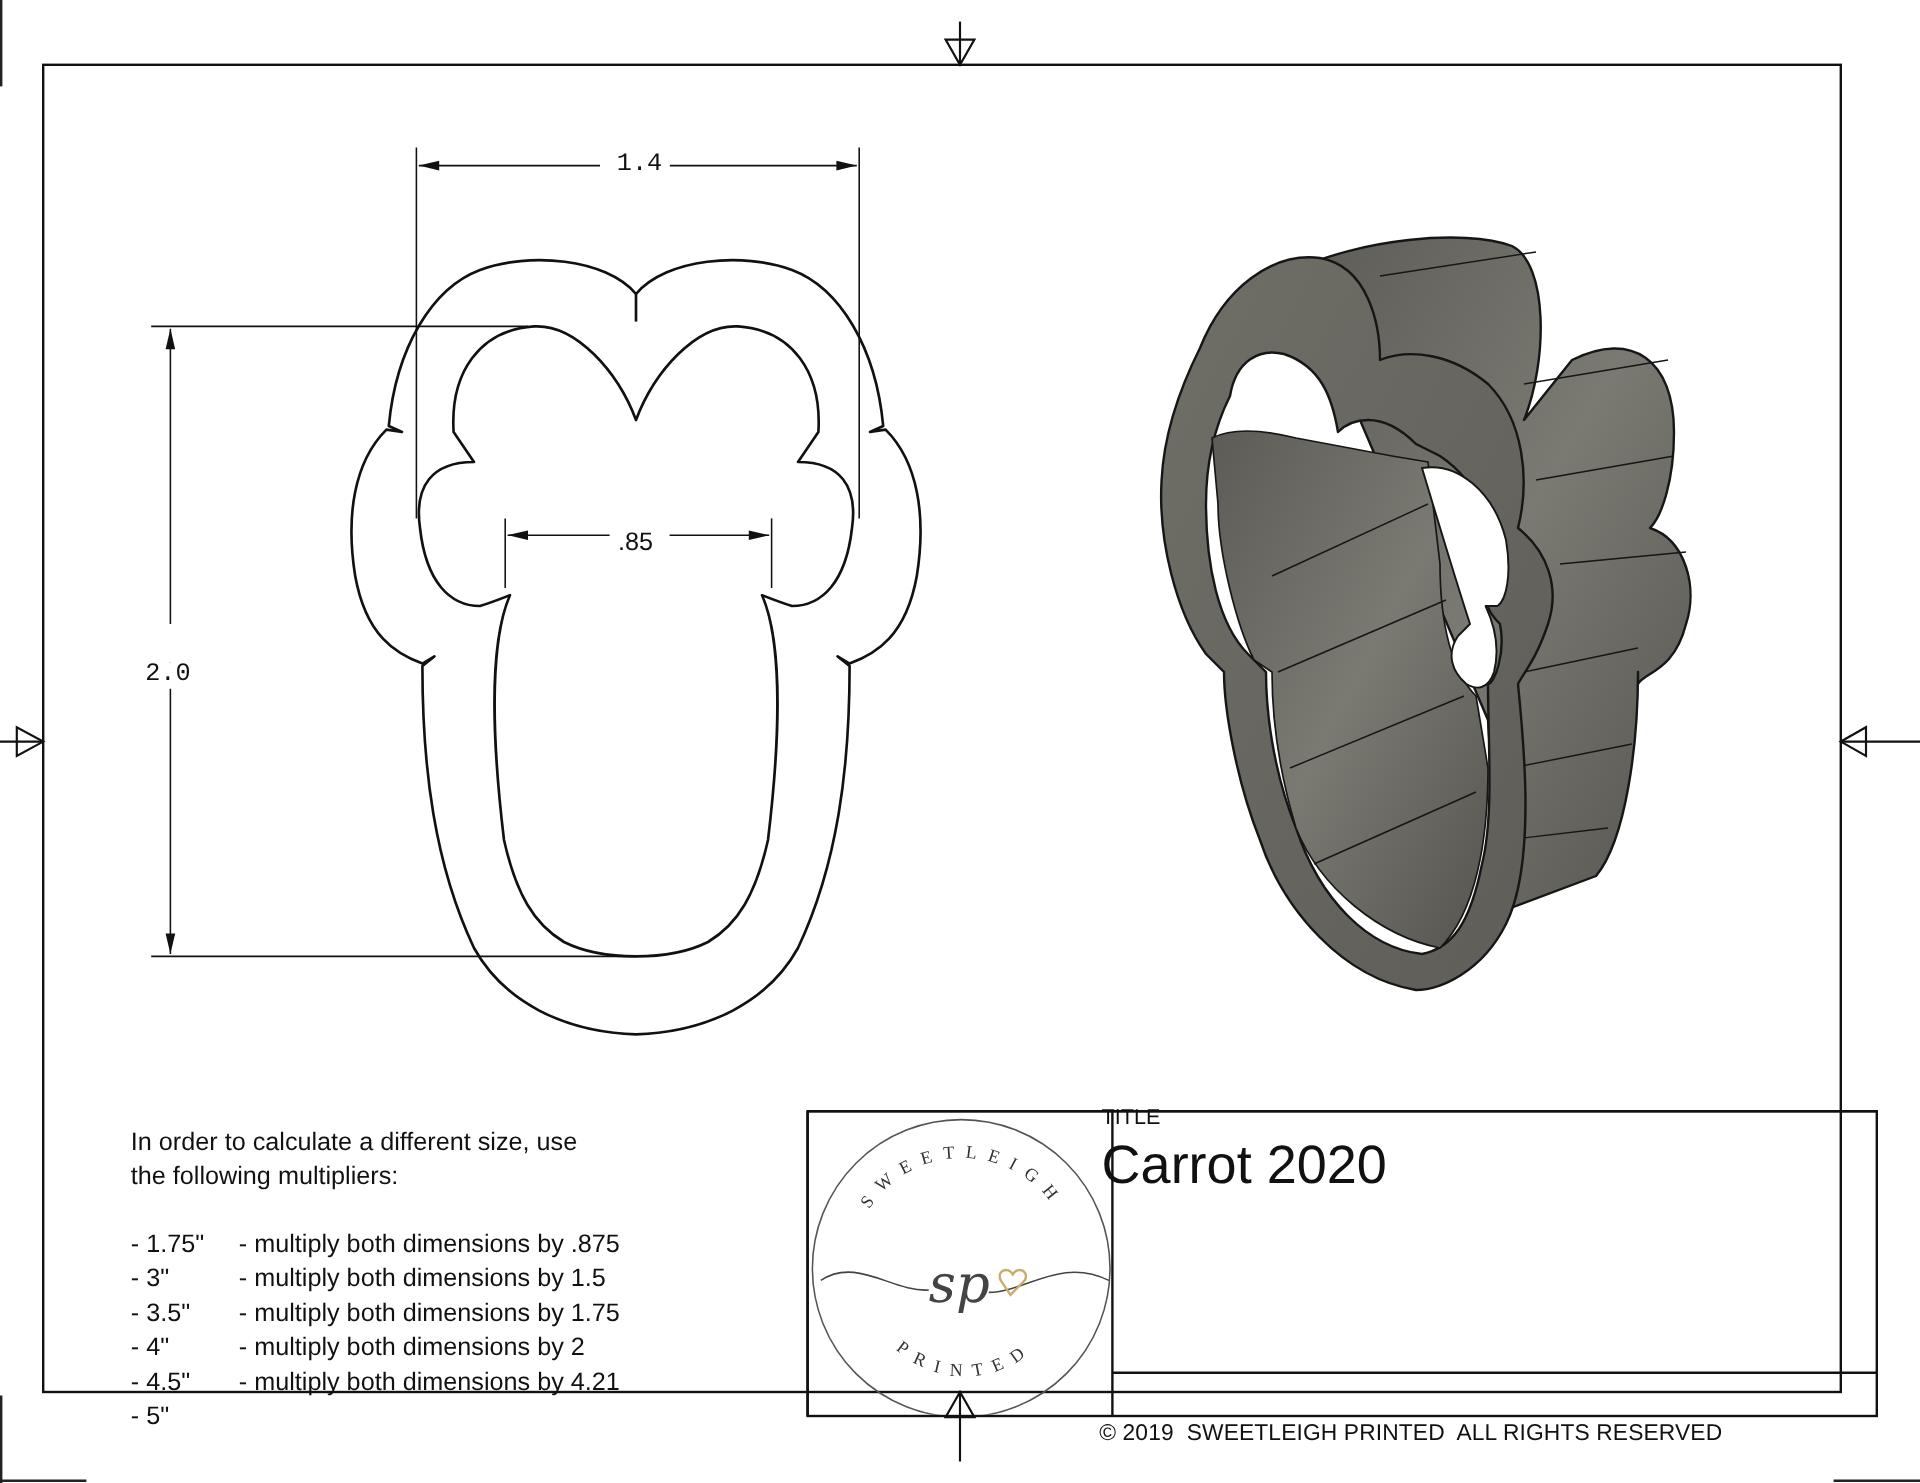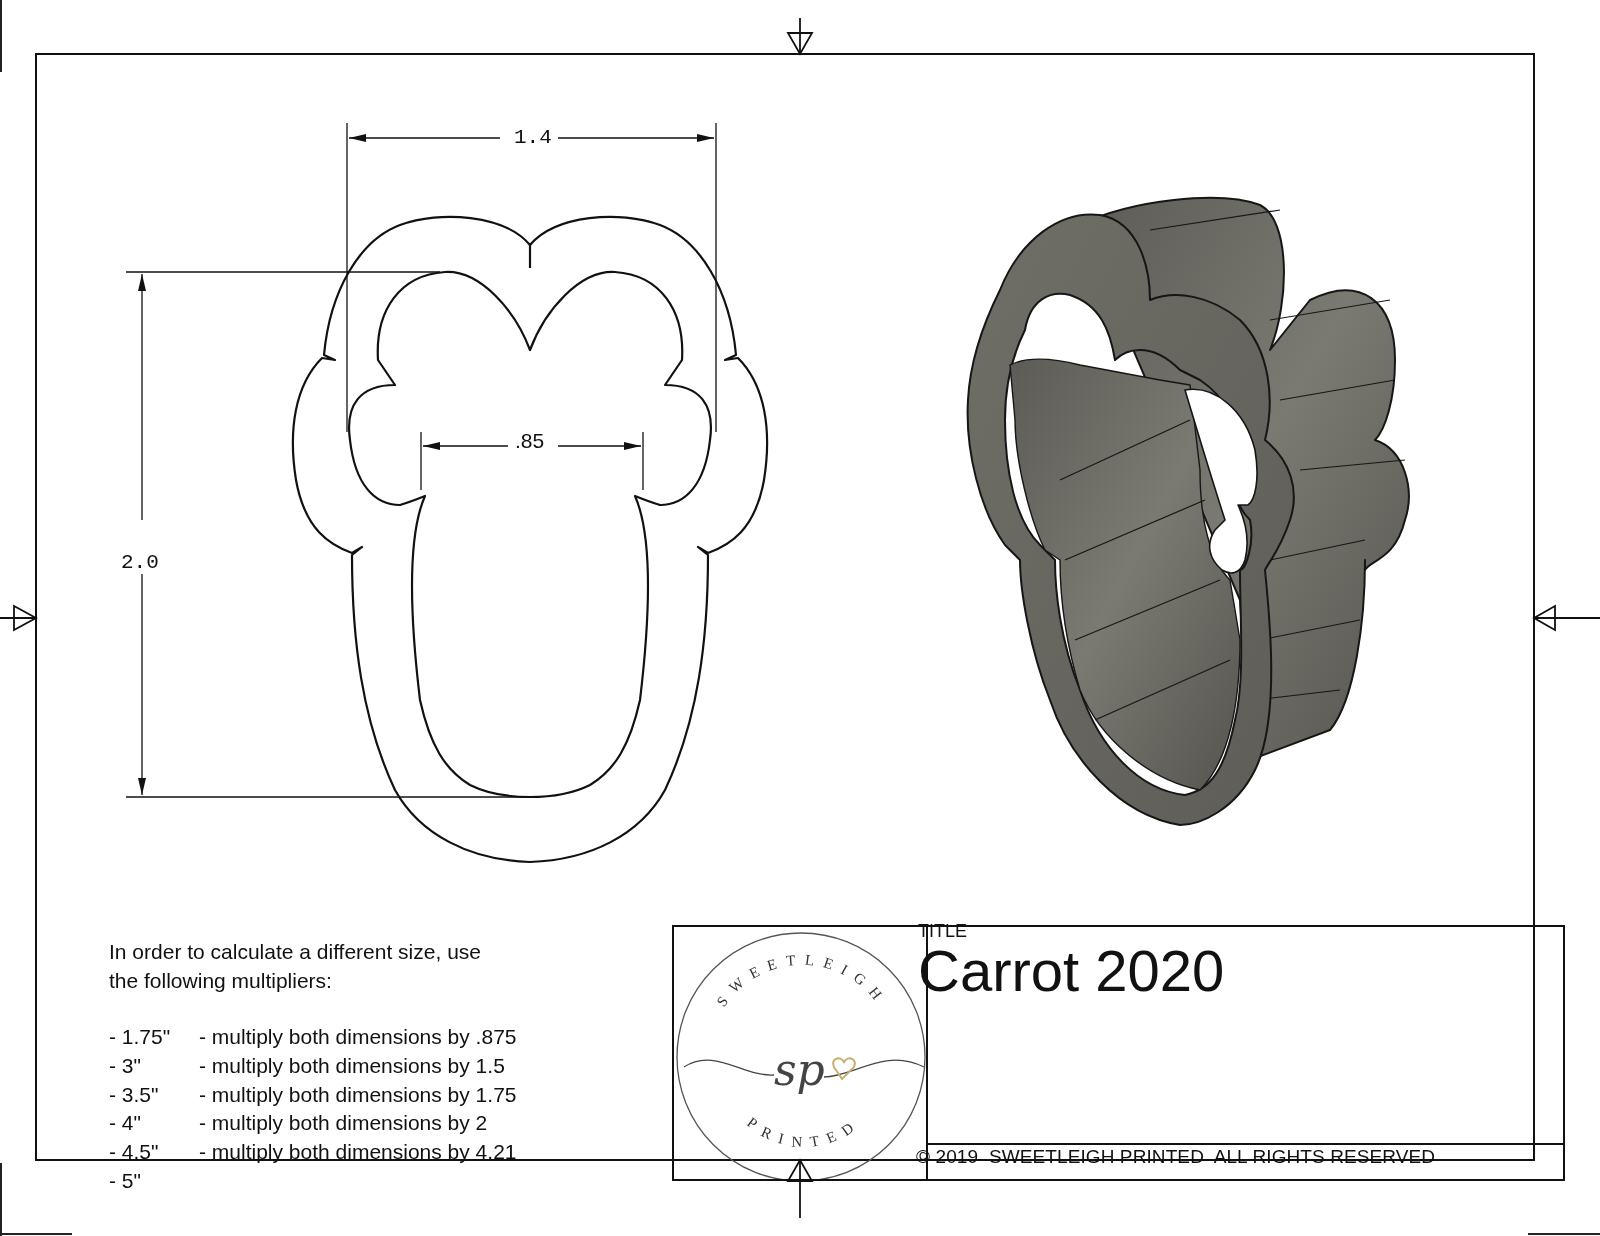--- a/index.html
+++ b/index.html
@@ -7,22 +7,22 @@
          font-family:"Liberation Sans", sans-serif; color:#111; }
   .abs { position:absolute; }
   svg.layer { position:absolute; left:0; top:0; }
   .dim-label { position:absolute; background:#fff; font-size:21px; color:#111; padding:0 6px; line-height:22px; }
   .notes { position:absolute; left:109px; top:903px; font-size:21px; line-height:29px; color:#111; }
   .notes .intro { white-space:pre-line;margin-top:34px; }
   .notes .row { display:flex; height:28.8px; line-height:28.8px; }
   .notes .row .size { width:90px; white-space:pre; }
   .notes .gap { height:28px; }
   .tb-title-label { position:absolute; left:918px; top:921px; font-size:18px; }
-  .tb-title { position:absolute; left:918px; top:945px; font-size:58px; line-height:52px; }
-  .tb-copy { position:absolute; left:916px; top:1146px; font-size:19px; letter-spacing:0.1px; white-space:pre; }
+  .tb-title { position:absolute; left:918px; top:945px; font-size:45px; line-height:52px; }
+  .tb-copy { position:absolute; left:916px; top:1184px; font-size:19px; letter-spacing:0.1px; white-space:pre; }
 </style>
 </head>
 <body>
 
 <svg class="layer" width="1600" height="1236">
 
   <g stroke="#222" stroke-width="2" fill="none">
     <line x1="1" y1="0" x2="1" y2="72"></line>
     <line x1="1" y1="1163" x2="1" y2="1236"></line>
     <line x1="1" y1="1234" x2="72" y2="1234"></line>
@@ -125,21 +125,21 @@
     <line x1="126" y1="272" x2="440" y2="272"></line>
     <line x1="126" y1="797" x2="530" y2="797"></line>
     <line x1="142" y1="274" x2="142" y2="520"></line>
     <line x1="142" y1="552" x2="142" y2="795"></line>
     <polygon points="142,274 138,291 146,291" stroke="none"></polygon>
     <polygon points="142,795 138,778 146,778" stroke="none"></polygon>
   </g>
 </svg>
 
 <div class="dim-label" style="left:508px; top:127px;font-family:Liberation Mono, monospace;">1.4</div>
-<div class="dim-label" style="left:509px; top:430px;text-align:right;">.85</div>
+<div class="dim-label" style="left:509px; top:441px;text-align:right;">.85</div>
 <div class="dim-label" style="left:118px; top:552px; padding:0 3px;font-family:Liberation Mono, monospace;">2.0</div>
 
 <svg class="layer" width="1600" height="1236">
   <defs>
     <linearGradient id="gWall" x1="0" y1="0" x2="1" y2="1">
       <stop offset="0" stop-color="#5c5b55"></stop>
       <stop offset="0.5" stop-color="#7a7972"></stop>
       <stop offset="1" stop-color="#55544e"></stop>
     </linearGradient>
     <linearGradient id="gFace" x1="0" y1="0" x2="1" y2="1">

